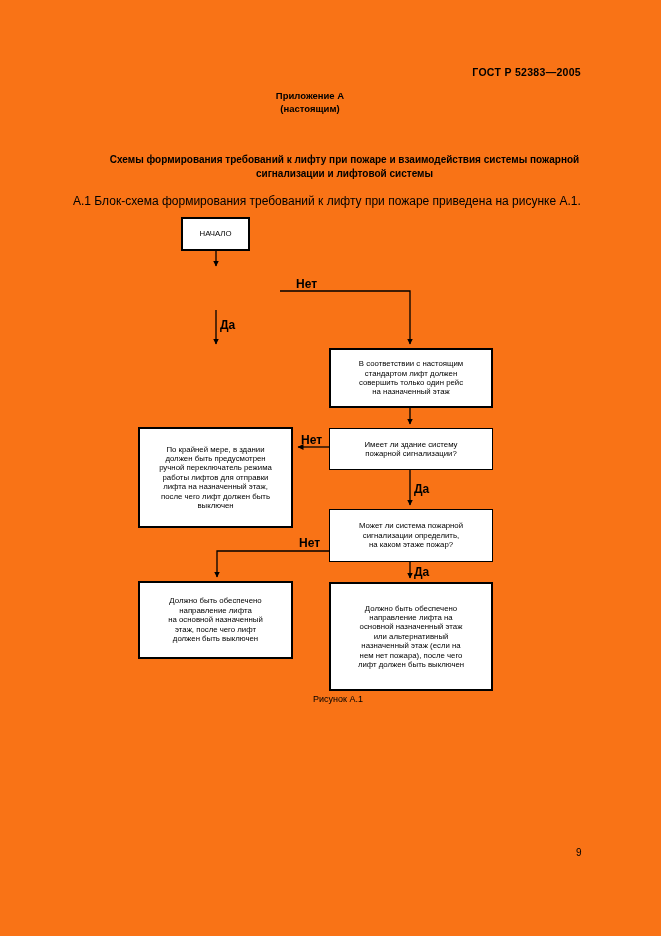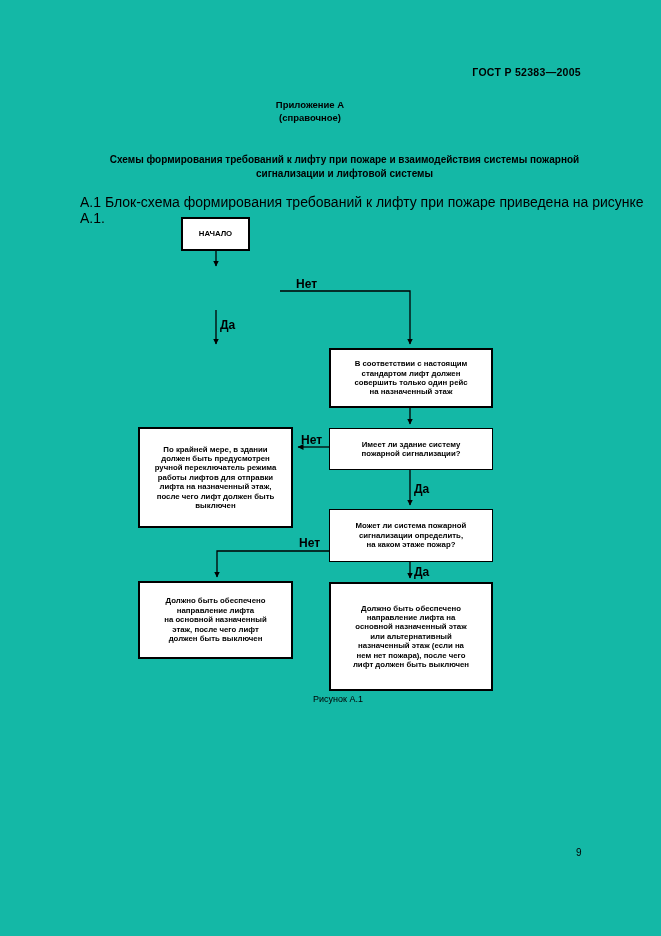--- a/index.html
+++ b/index.html
@@ -5,77 +5,75 @@
   * { margin: 0; padding: 0; box-sizing: border-box; }
   html, body { background: #ffffff; }
   body {
     font-family: "Liberation Sans", "DejaVu Sans", sans-serif;
     color: #000;
   }
   .page {
     position: relative;
     width: 661px;
     height: 936px;
-    background: #14b8a6;
+    background: #f97316;
     overflow: hidden;
   }
   .doc-ref {
     position: absolute;
     top: 66px;
     right: 80px;
     font-size: 10.5px;
     font-weight: bold;
     letter-spacing: 0.3px;
   }
   .appendix {
     position: absolute;
     top: 90px;
     left: 0;
     width: 620px;
     text-align: center;
     font-size: 9.5px;
     font-weight: bold;
     line-height: 12.5px;
-    margin-top: 9px;
   }
   .doc-title {
     position: absolute;
     top: 153px;
     left: 0;
     width: 661px;
     text-align: center;
     font-size: 10px;
     font-weight: bold;
     line-height: 14px;
     white-space: pre-line;
     padding-left: 28px;
   }
   .para {
     position: absolute;
     top: 194px;
     left: 73px;
-    font-size: 14px;
-    margin-left: 7px;
+    font-size: 12px;
   }
   .connectors {
     position: absolute;
     top: 0;
     left: 0;
     pointer-events: none;
   }
   .node {
     position: absolute;
     display: flex;
     align-items: center;
     justify-content: center;
     text-align: center;
     background: #fff;
     border: 2.5px solid #000;
     font-size: 7.8px;
-    font-weight: bold;
+    font-weight: normal;
     line-height: 9.4px;
     white-space: pre-line;
     padding: 2px;
   }
   .node.q { border-width: 1.5px; }
   .edge-label {
     position: absolute;
     font-size: 12px;
     font-weight: bold;
   }
@@ -97,21 +95,21 @@
 </style>
 </head>
 <body>
 
 <div class="page">
 
   <div class="doc-ref">ГОСТ Р 52383—2005</div>
 
   <div class="appendix">
     <div>Приложение А</div>
-    <div>(справочное)</div>
+    <div>(настоящим)</div>
   </div>
 
   <div class="doc-title">Схемы формирования требований к лифту при пожаре и взаимодействия системы пожарной
 сигнализации и лифтовой системы</div>
 
   <div class="para">А.1  Блок-схема формирования требований к лифту при пожаре приведена на рисунке А.1.</div>
 
   <svg class="connectors" width="661" height="936" viewBox="0 0 661 936">
     <defs>
       <marker id="arr" markerWidth="8" markerHeight="8" refX="5.5" refY="3" orient="auto" markerUnits="userSpaceOnUse">

